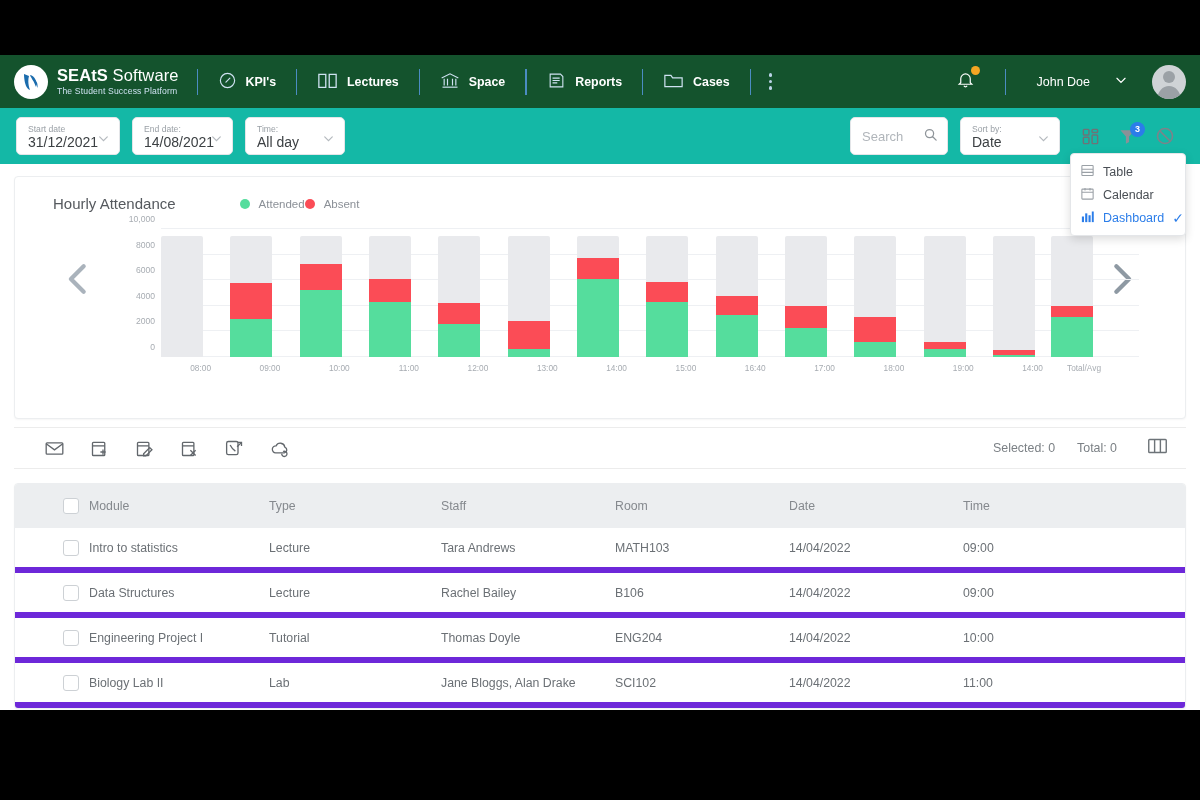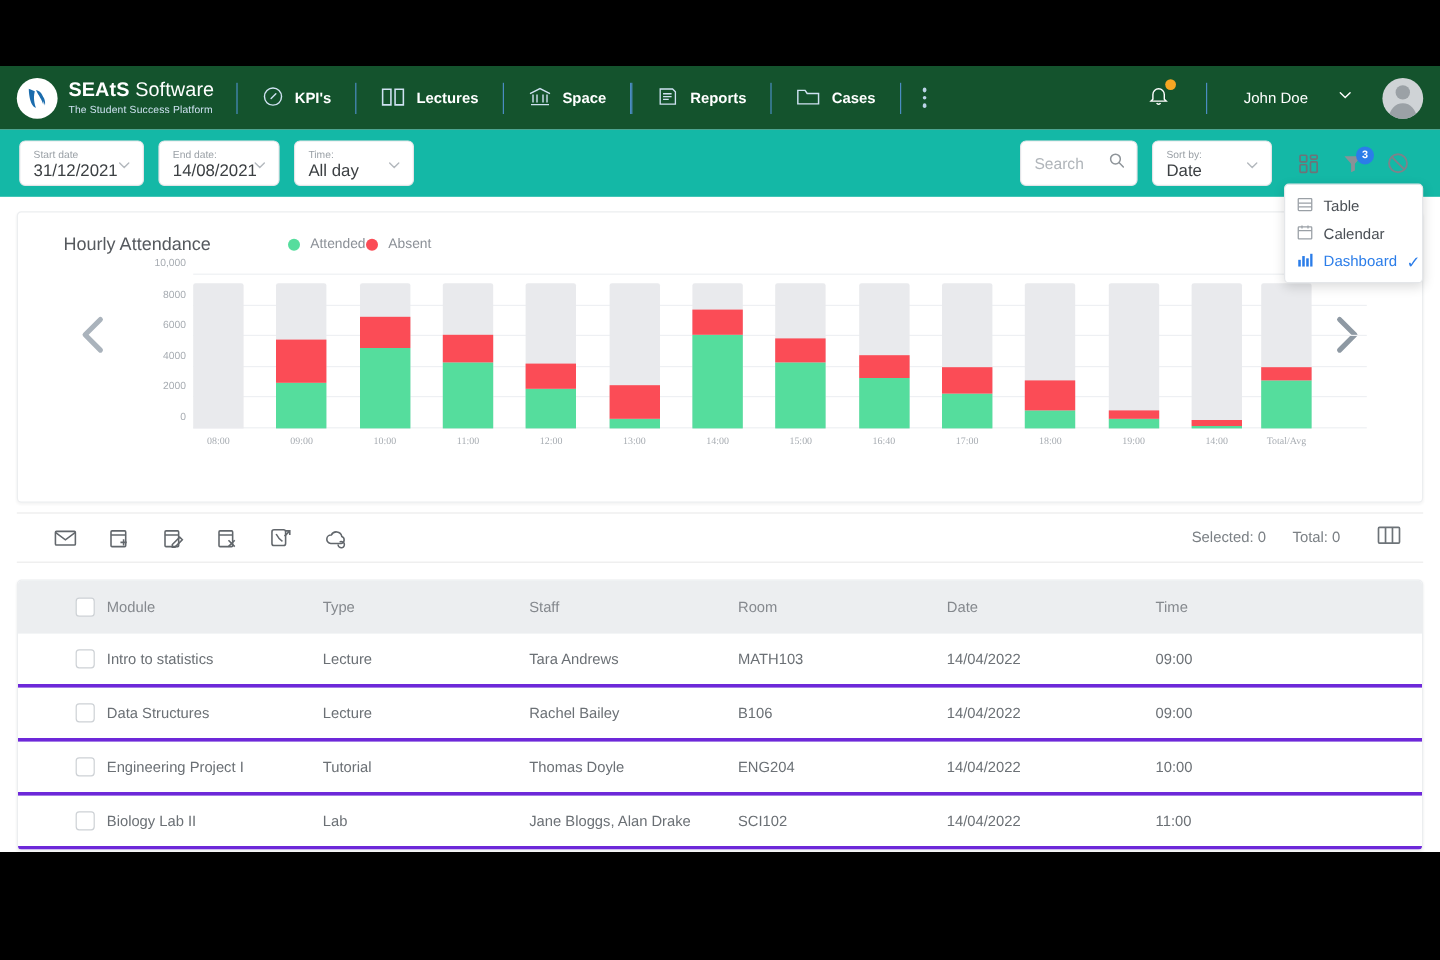--- a/index.html
+++ b/index.html
@@ -141,22 +141,22 @@
   }
   .bar-slot { width:42px; position:relative; height:100%; }
   .bar-bg {
     position:absolute; left:0; right:0; bottom:0; top:7px;
     background:#e9eaed; border-radius:2px 2px 0 0;
   }
   .seg { position:absolute; left:0; right:0; }
   .seg-green { background:#55dd9d; }
   .seg-red { background:#fb4c56; }
   .tick-x {
-    position:absolute; left:-8px; right:-8px; top:134px; text-align:center;
-    font-size:8.3px; color:#a7acb2;font-family:Liberation Serif, serif;
+    position:absolute; left:-8px; right:-8px; top:134px; text-align:right;
+    font-size:8.3px; color:#a7acb2;
   }
   .total-slot {
     position:absolute; right:68px; top:0; width:66px; height:128px;
   }
 
   
   .toolbar {
     margin:8px 14px 0 14px; height:42px; background:#fff;
     border-top:1px solid #ececec; border-bottom:1px solid #ececec;
     display:flex; align-items:center; padding:0 18px;
@@ -164,21 +164,21 @@
   .tb-icon { padding:0 12px; cursor:pointer; color:#62676c; display:flex; }
   .tb-right { margin-left:auto; display:flex; align-items:center; gap:22px; }
   .tb-stat { font-size:12.4px; color:#7b8085; }
   .cols-btn { padding-left:8px; cursor:pointer; }
 
   
   .table-card {
     margin:14px 14px 0 14px; background:#fff; border:1px solid #eceef0;
     border-radius:4px; overflow:hidden; box-shadow:0 1px 2px rgba(0,0,0,.04);
   }
-  .trow { display:flex; align-items:center; height:45px; border-bottom:3px solid #6d28d9; }
+  .trow { display:flex; align-items:center; height:45px; border-bottom:6px solid #6d28d9; }
   .thead { background:#eceef0; height:44px; border-bottom:none; }
   .cell { font-size:12.3px; color:#6b7075; padding-right:10px; }
   .thead .cell { color:#85898e; }
   .c-chk { width:74px; padding-left:48px; display:flex; align-items:center; }
   .c-module { width:180px; } .c-type { width:172px; } .c-staff { width:174px; }
   .c-room { width:174px; } .c-date { width:174px; } .c-time { width:120px; }
   .chk {
     width:16px; height:16px; border:1px solid #cdd1d5; border-radius:3px;
     background:#fff; cursor:pointer; display:block;
   }

